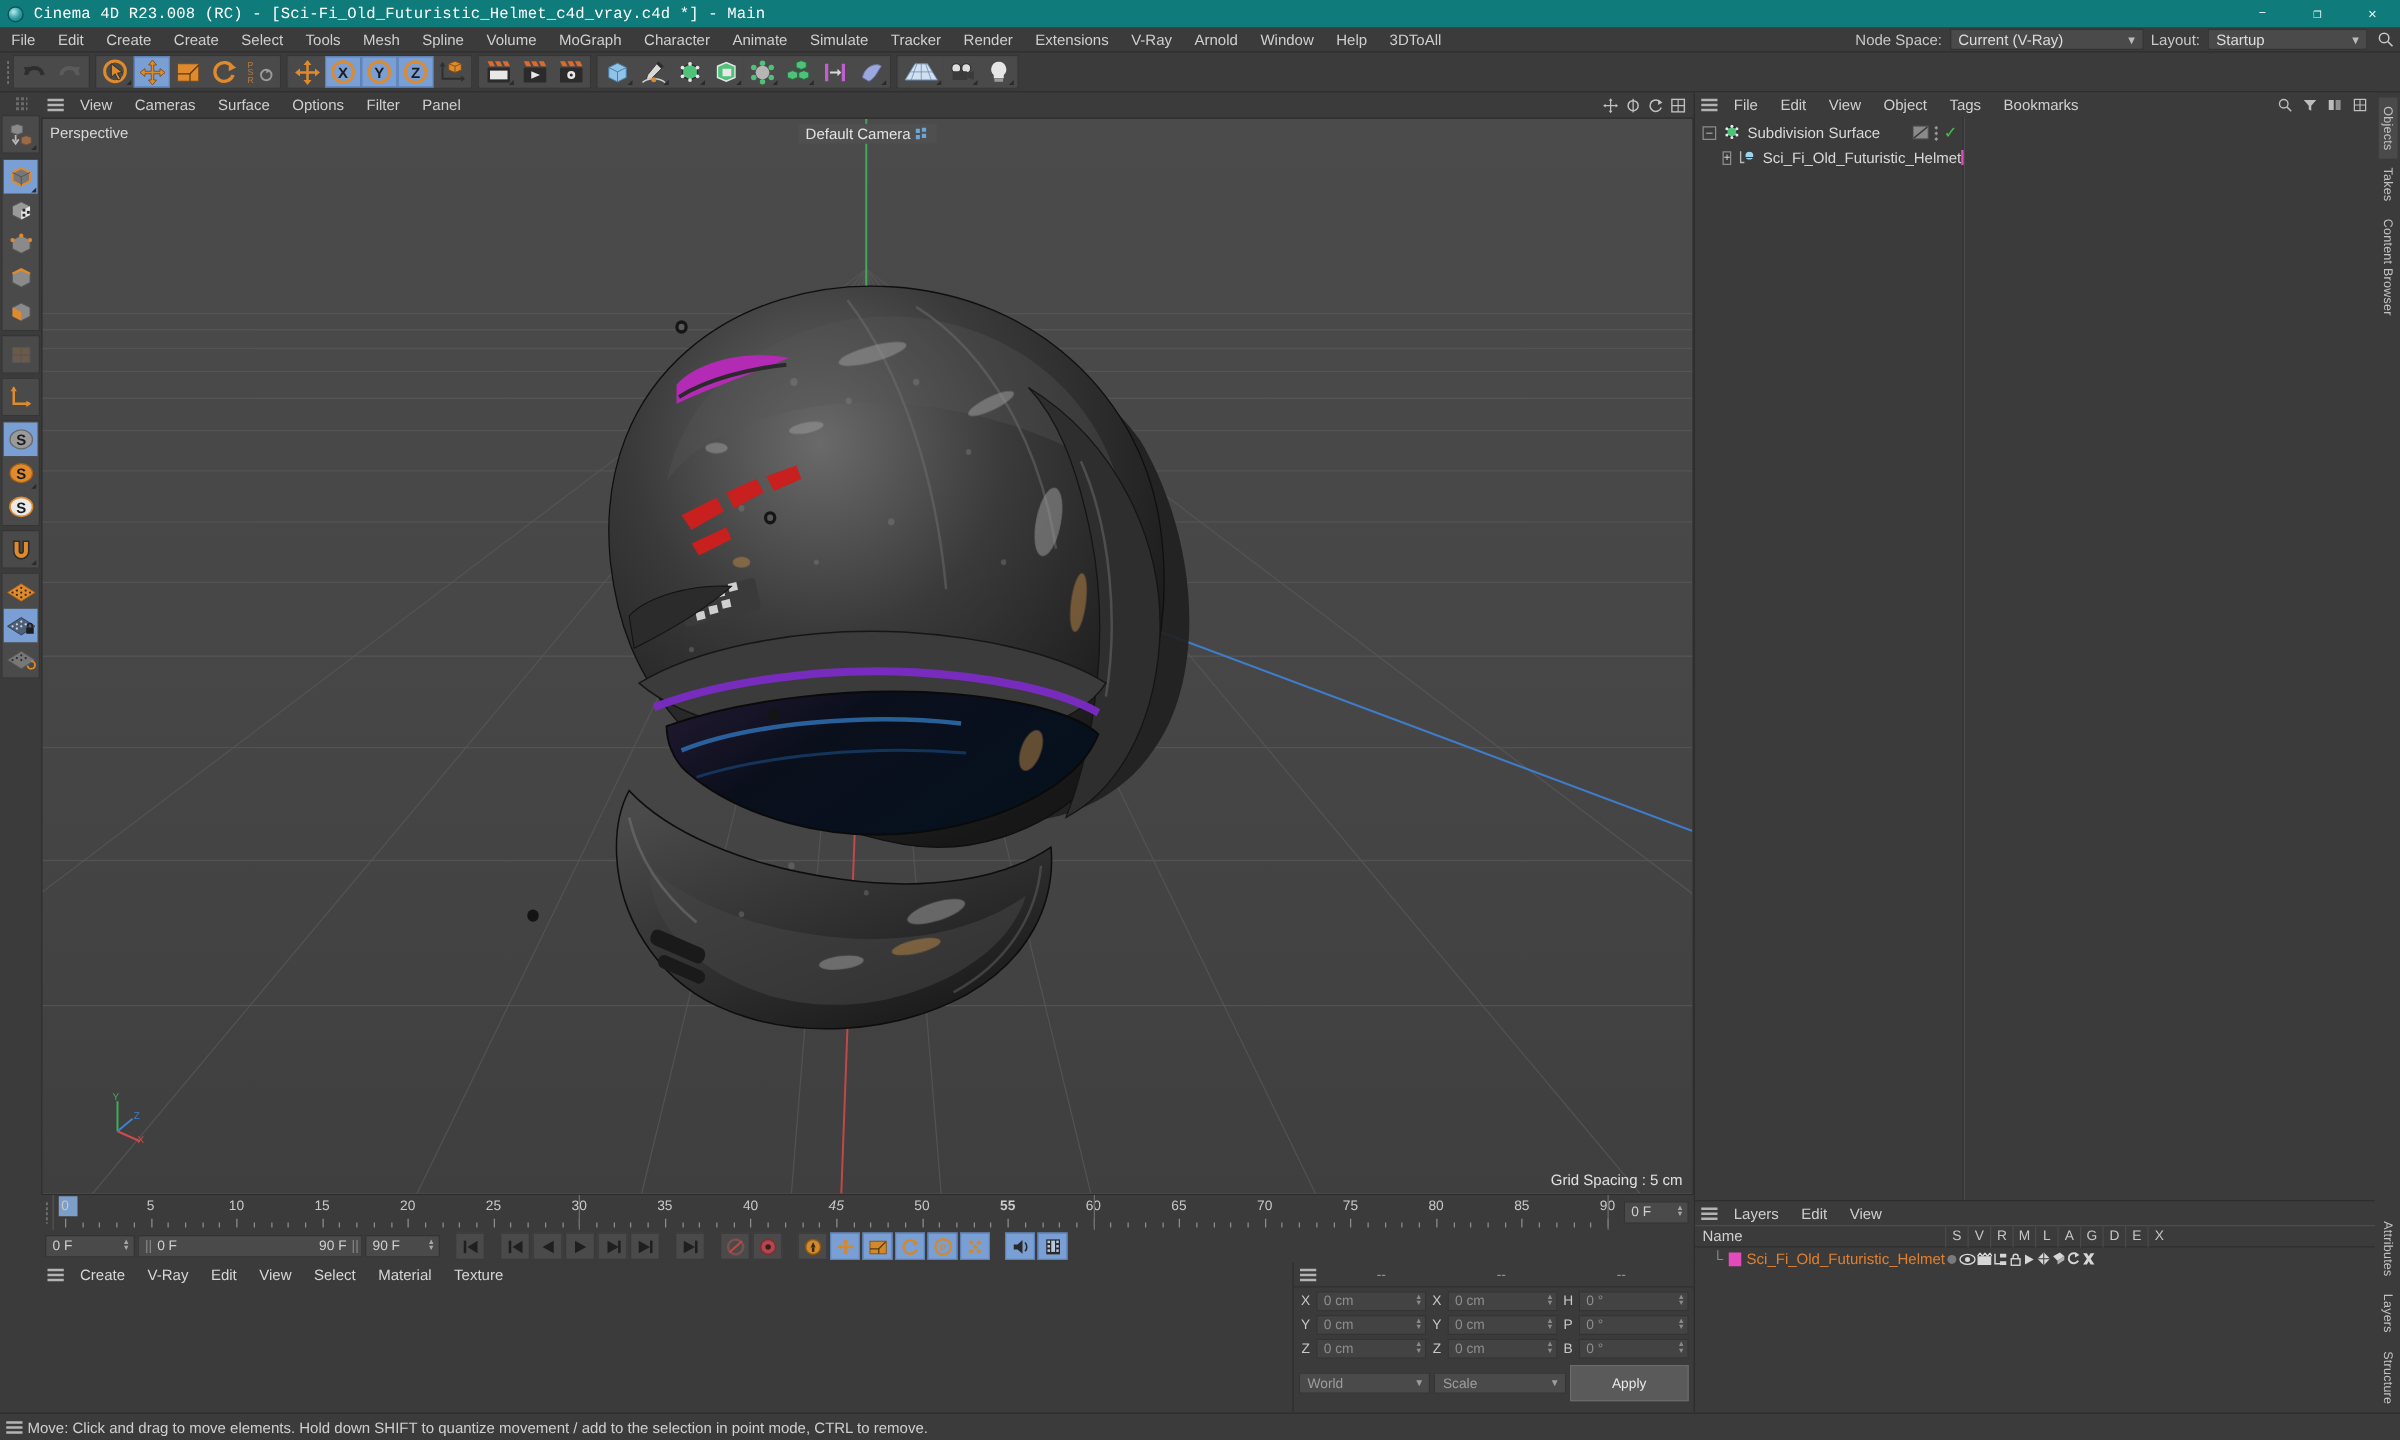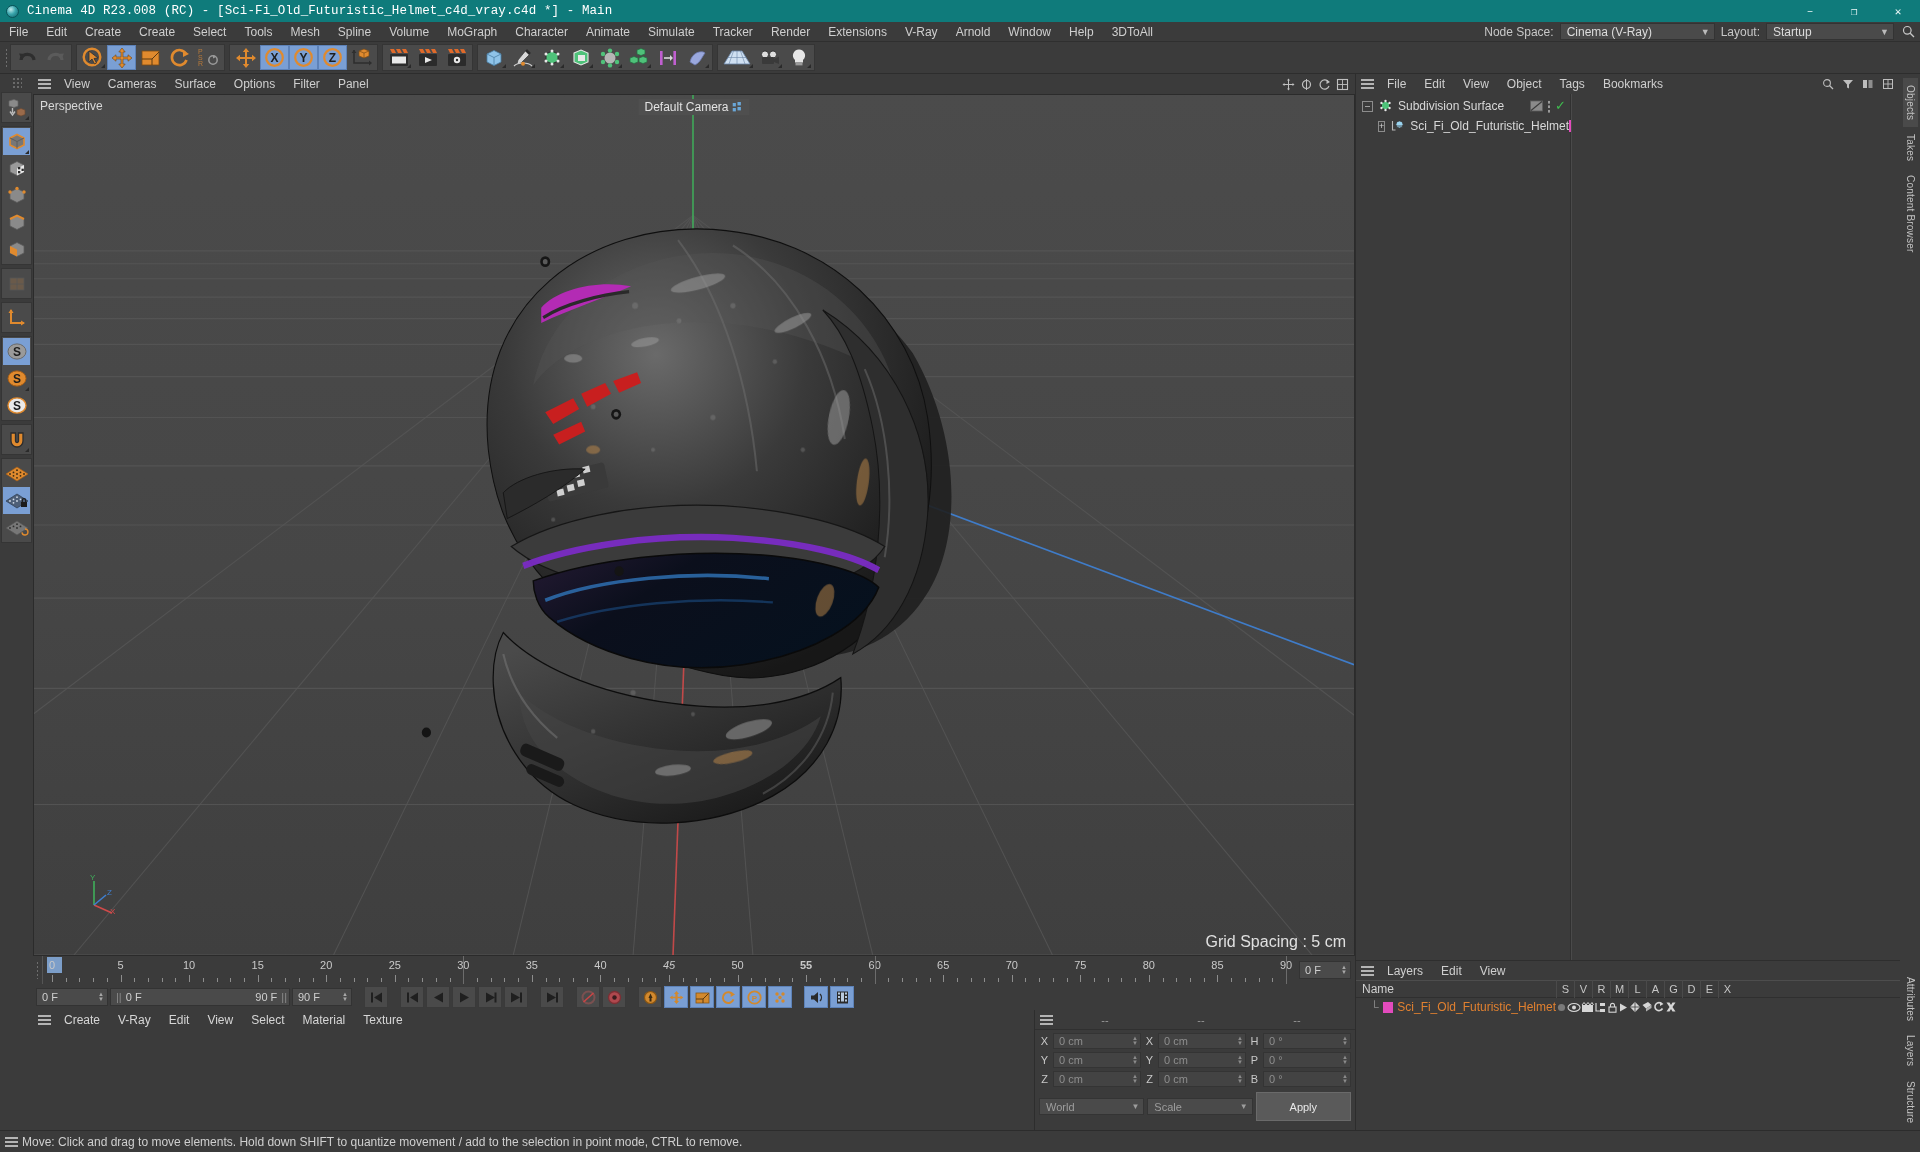--- a/index.html
+++ b/index.html
@@ -95,21 +95,21 @@
   .vpheader .vpicons { margin-left:auto; display:flex; gap:0px; padding-right:4px; }
   .vpicon { width:18px;height:18px;display:flex;align-items:center;justify-content:center; }
 
   .viewport { flex:1; position:relative; background:#444; overflow:hidden; border:1px solid #2b2b2b; }
   .vplabel { position:absolute; top:4px; left:6px; font-size:12px; color:#d8d8d8; z-index:6; }
   .camlabel {
     position:absolute; top:4px; left:50%; transform:translateX(-50%);
     font-size:12px; color:#e3e3e3; background:#4f4f4f; padding:1px 6px; z-index:6;
     display:flex; align-items:center; gap:4px;
   }
-  .gridspacing { position:absolute; right:8px; bottom:4px; font-size:16px; color:#e0e0e0; z-index:6; }
+  .gridspacing { position:absolute; right:8px; bottom:4px; font-size:12px; color:#e0e0e0; z-index:6; }
   .axiswidget { position:absolute; left:50px; bottom:40px; z-index:6; }
 
   
   .timeline { background:#3b3b3b; flex:0 0 28px; display:flex; align-items:stretch; position:relative; }
   .tlgrip { width:9px; display:flex;align-items:center;justify-content:center;}
   .tlgrip i{display:block;width:3px;height:18px;background-image:radial-gradient(#6e6e6e 40%,transparent 41%);background-size:3px 4px;}
   .ruler { flex:1; position:relative; background:#3b3b3b; border-left:1px solid #555; }
   .ruler .tick { position:absolute; bottom:2px; width:1px; background:#8d8d8d; }
   .ruler .num { position:absolute; top:3px; font-size:11px; color:#c9c9c9; transform:translateX(-50%); }
   .ruler .gline { position:absolute; top:0; bottom:0; width:1px; background:#6c6c6c; }
@@ -231,21 +231,21 @@
     <div class="mi">Extensions</div>
     <div class="mi">V-Ray</div>
     <div class="mi">Arnold</div>
     <div class="mi">Window</div>
     <div class="mi">Help</div>
     <div class="mi">3DToAll</div>
 
     <div class="right">
       <span class="lbl">Node Space:</span>
       <div class="combo" style="width:155px">
-        <span class="cv">Cinema (V-Ray)</span>
+        <span class="cv">Current (V-Ray)</span>
         <span class="carat">▼</span>
       </div>
       <span class="lbl">Layout:</span>
       <div class="combo" style="width:128px">
         <span class="cv">Startup</span>
         <span class="carat">▼</span>
       </div>
       <div class="searchicon">
         <svg width="13" height="13" viewBox="0 0 13 13">
             <circle cx="5.3" cy="5.3" r="3.8" fill="none" stroke="#c8c8c8" stroke-width="1.2"></circle>

